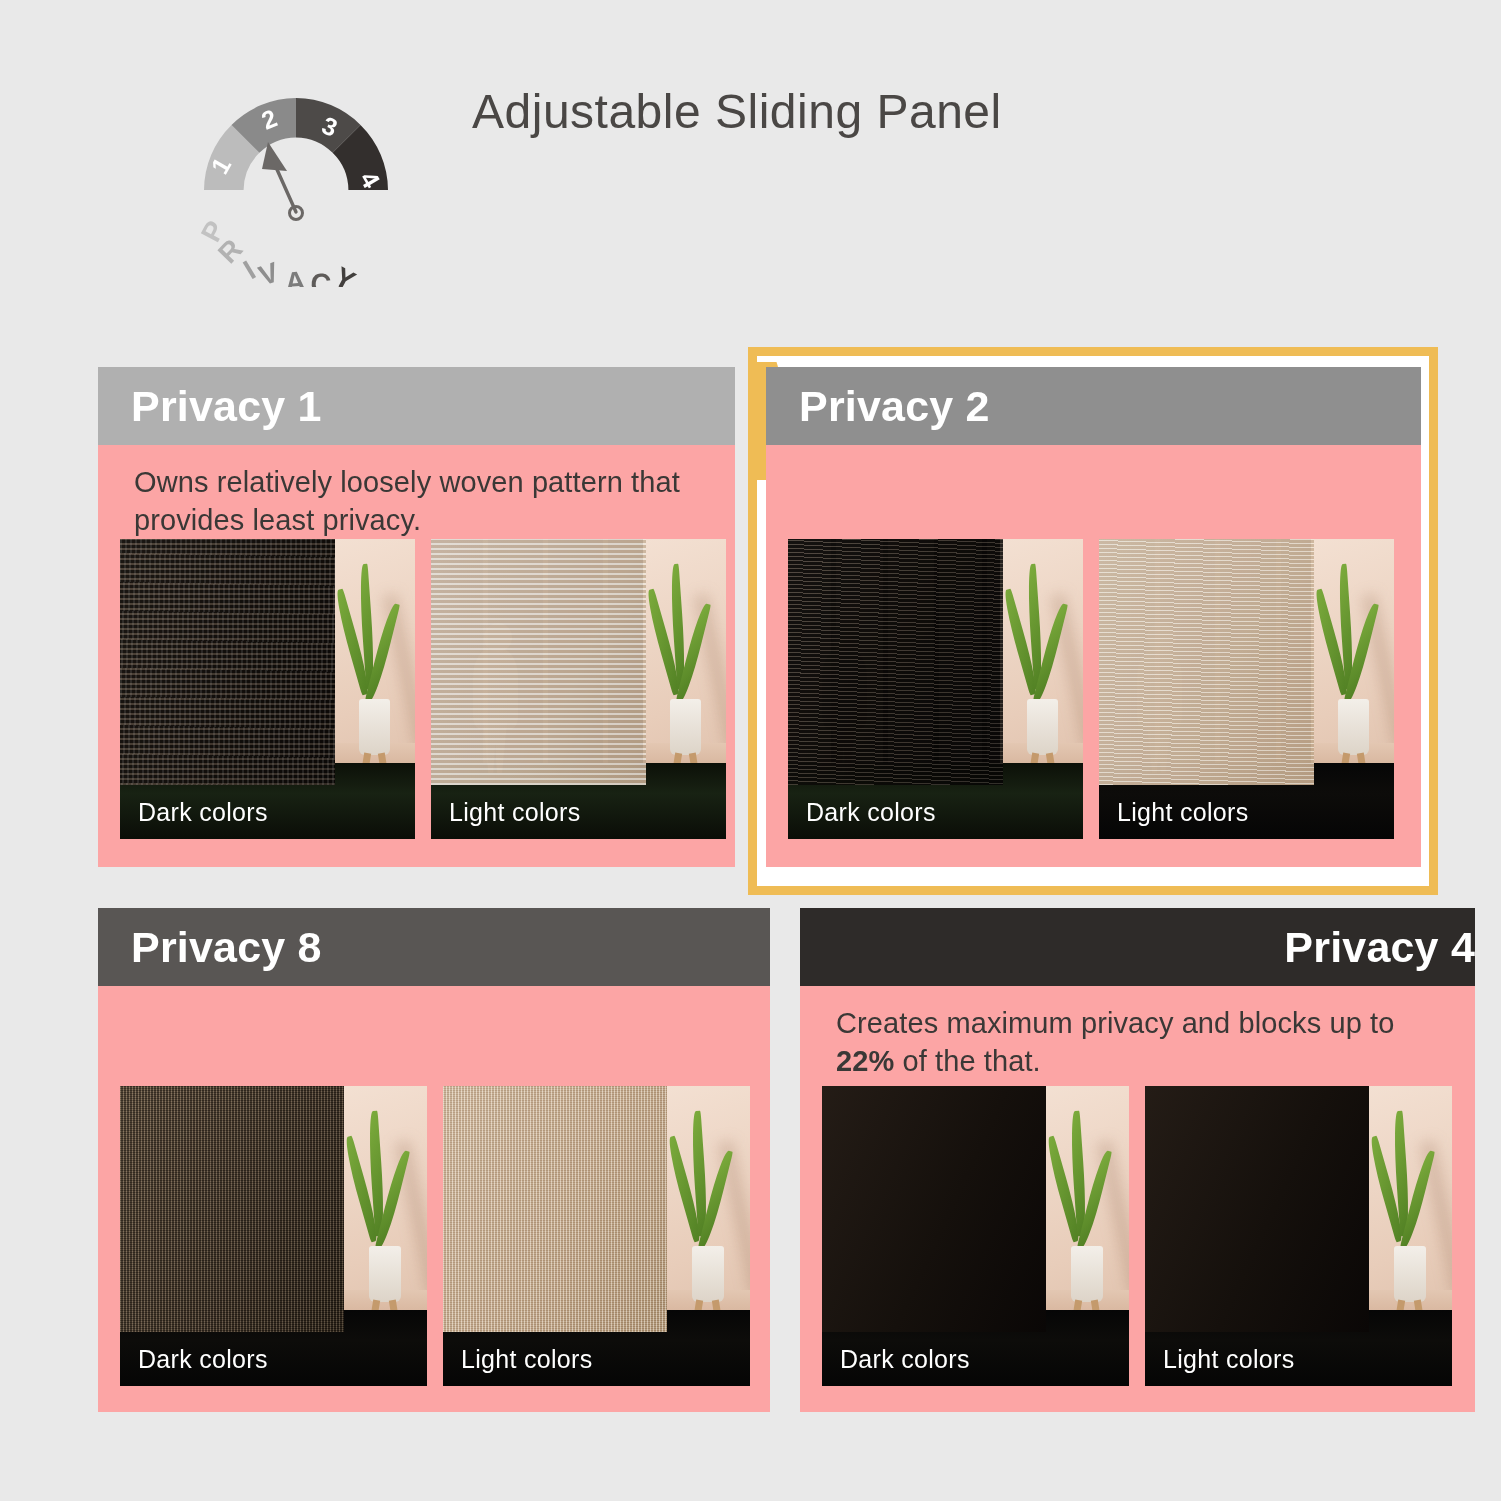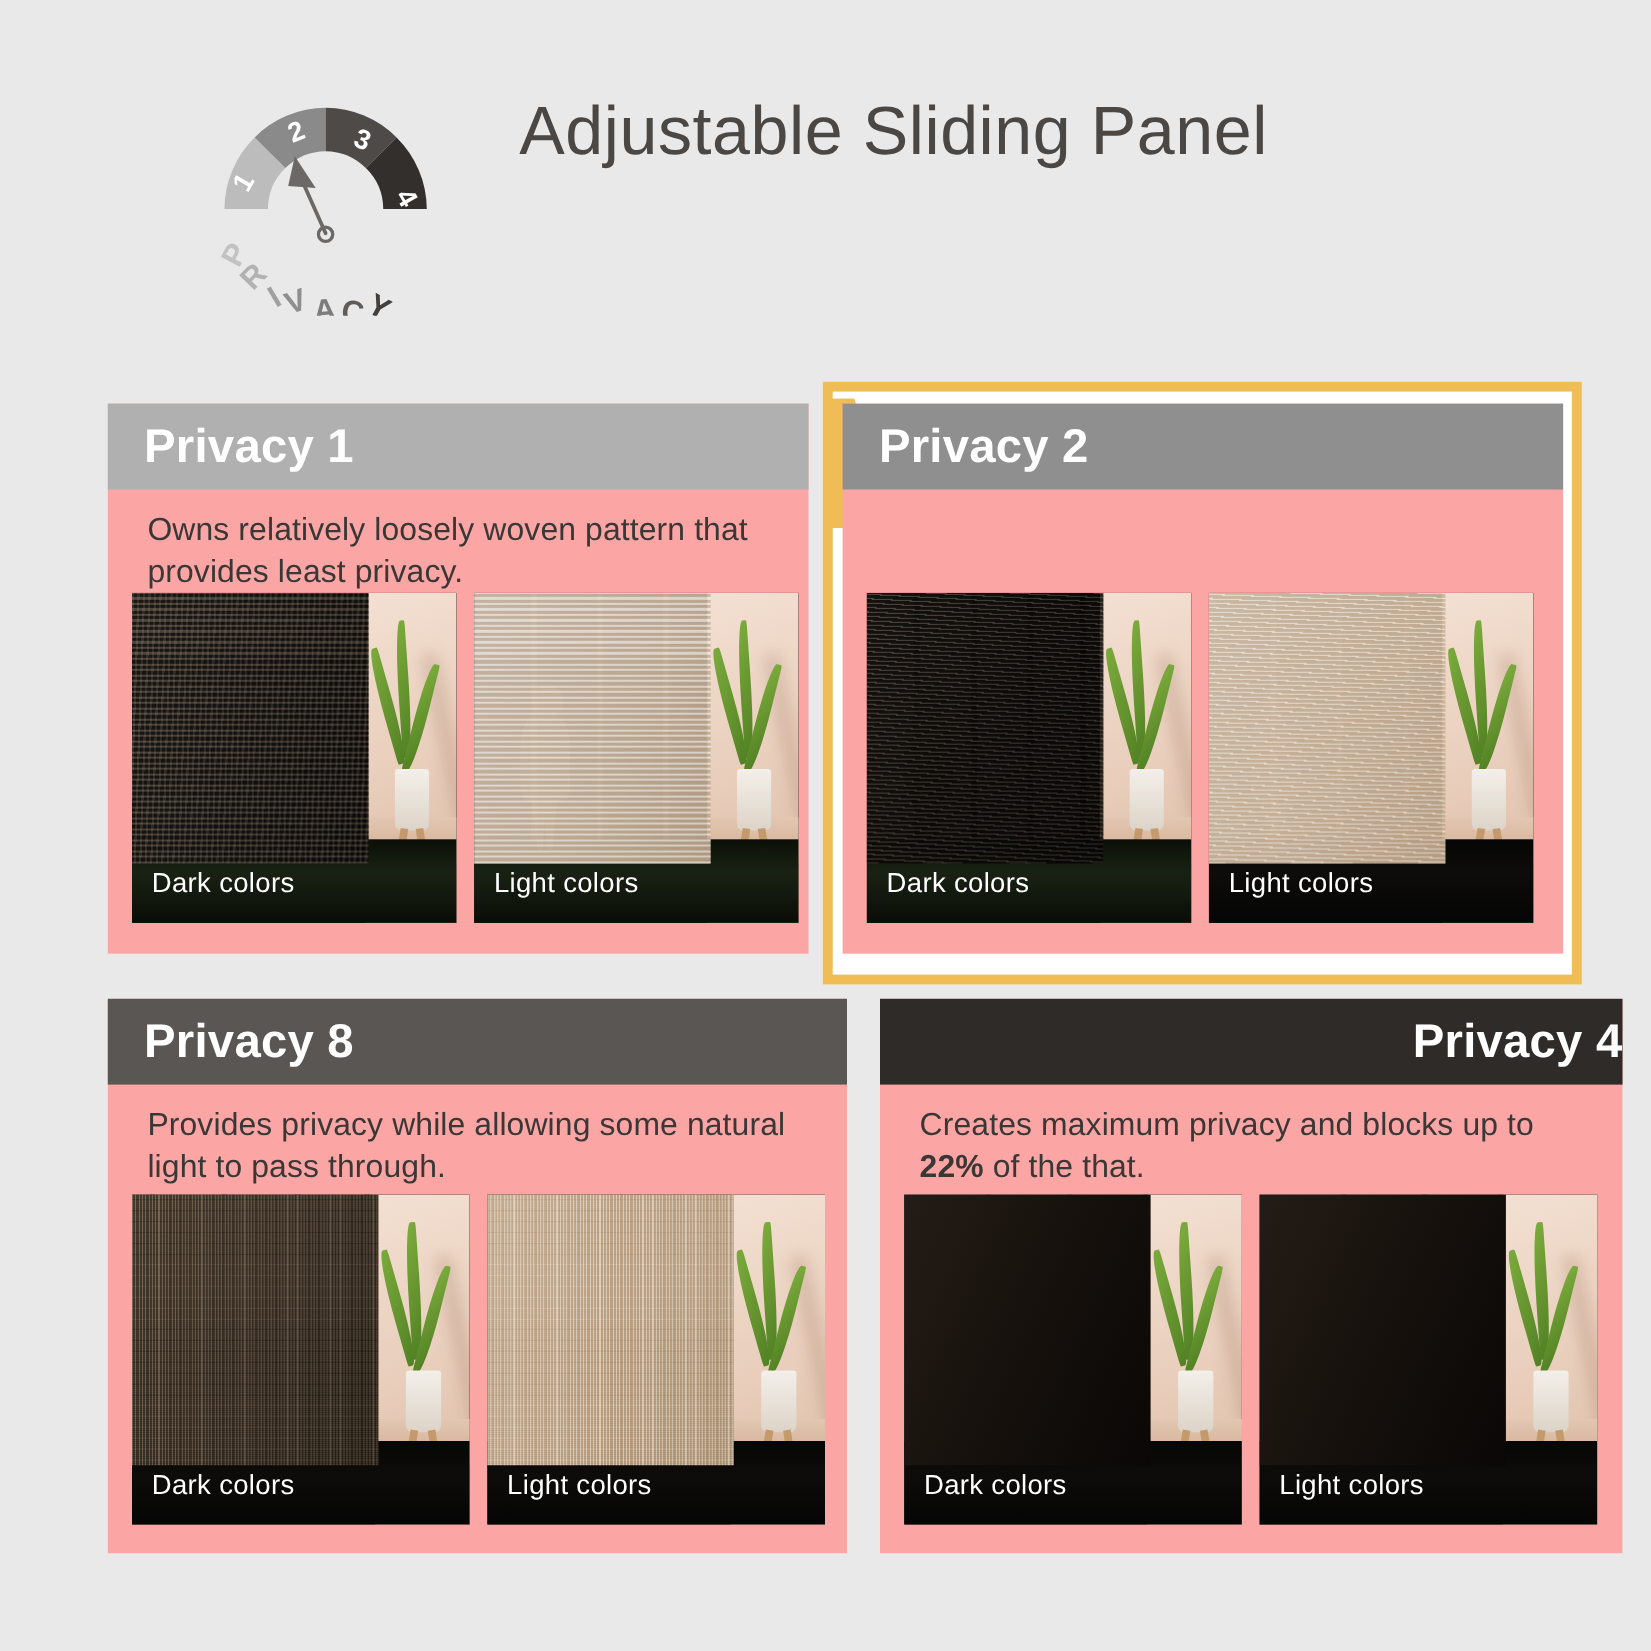--- a/index.html
+++ b/index.html
@@ -38,21 +38,21 @@
     line-height: 1.0;
     color: #413d3b;
     white-space: nowrap;
   }
   .title-main .w1 { color: #413d3b; }
   .title-main .w2 { color: #b7b7b7; }
   .title-main .w3 { color: #6f6c6a; }
   .title-main .w4 { color: #332f2d; }
   .title-sub {
     margin-top: 6px;
-    font-size: 62px;
+    font-size: 48px;
     font-weight: 300;
     color: #4a4745;
     letter-spacing: 0.5px;
     white-space: nowrap;
   }
 
   
   .grid { position: absolute; left: 0; top: 0; width: 1501px; height: 1501px; }
 
   .card {
@@ -127,21 +127,21 @@
     overflow: hidden;
     background: #201c18;
   }
   .card.c3 .photo, .card.c4 .photo { width: 307px; height: 300px; }
 
   .photo .scene { position: absolute; inset: 0; }
 
   .photo-label {
     position: absolute;
     left: 0; right: 0; bottom: 0;
-    height: 72px;
+    height: 54px;
     display: flex;
     align-items: center;
     padding-left: 18px;
     color: #ffffff;
     font-size: 25px;
     font-weight: 300;
     letter-spacing: 0.3px;
     z-index: 9;
   }
 
@@ -459,21 +459,20 @@
         </div>
         <div class="photo-label">Light colors</div>
       </div>
     </div>
   </div>
 
   <div class="card c3">
     <div class="card-header">
       <span class="h-label">Privacy 8</span>
     </div>
-    <div class="card-desc">Provides privacy while allowing some natural light to pass through.</div>
     <div class="photos">
       <div class="photo">
         <div class="scene">
           <div class="wall">
               <div class="wall-shadow"></div>
             </div>
           <div class="floor"></div>
           <div class="plant">
             <div class="leaf" style="left:8%;  bottom:34%; width:16%; height:62%; transform:rotate(-16deg);"></div>
             <div class="leaf" style="left:30%; bottom:38%; width:15%; height:72%; transform:rotate(-4deg);"></div>

